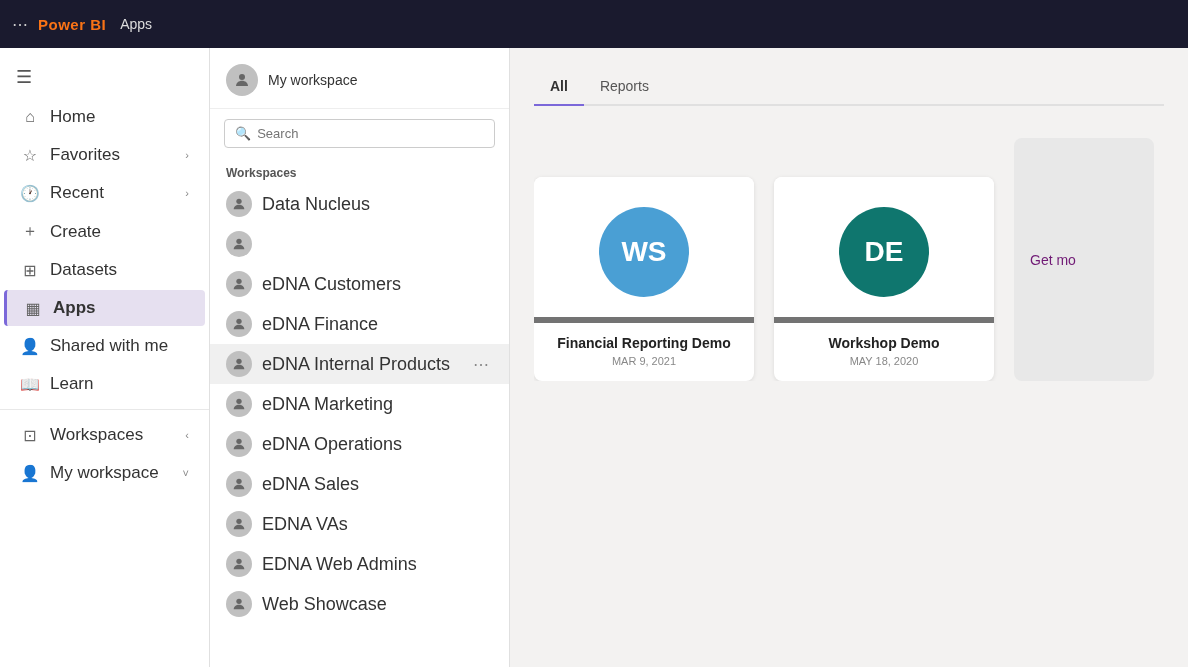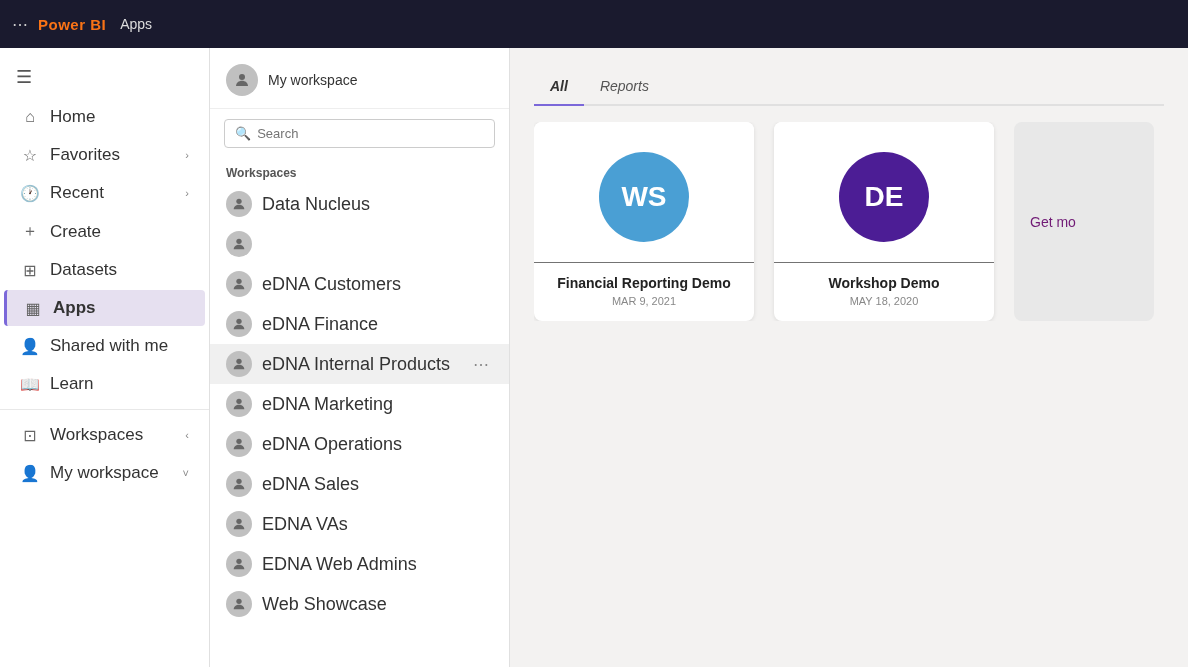--- a/index.html
+++ b/index.html
@@ -133,22 +133,21 @@
       overflow-y: auto;
       overflow-x: hidden;
       padding: 0;
     }
     .content-inner {
       padding: 20px 24px;
     }
     .tabs-bar {
       display: flex;
       border-bottom: 2px solid #e0e0e0;
-      margin-bottom: 16px;
-      font-style: italic;
+      margin-bottom: 32px;
     }
     .tab {
       padding: 10px 16px;
       font-size: 14px;
       color: #555;
       cursor: pointer;
       border-bottom: 2px solid transparent;
       margin-bottom: -2px;
     }
     .tab.active {
@@ -165,37 +164,38 @@
       overflow: hidden;
     }
     .card {
       background: #fff;
       border-radius: 8px;
       width: 220px;
       flex-shrink: 0;
       box-shadow: 0 1px 4px rgba(0,0,0,0.1);
       overflow: hidden;
       cursor: pointer;
+      margin-top: 39px;
     }
     .card-avatar-area {
       display: flex;
       justify-content: center;
       align-items: center;
       padding: 30px 0 20px;
       background: #fff;
     }
     .card-avatar {
       width: 90px; height: 90px; border-radius: 50%;
       display: flex; align-items: center; justify-content: center;
       font-size: 28px; font-weight: 700; color: #fff;
     }
     .card-info {
       padding: 12px 12px 14px;
       text-align: center;
-      border-top: 1px solid #737373;
+      border-top: 6px solid #737373;
     }
     .card-title { font-size: 14px; font-weight: 600; color: #222; margin-bottom: 4px; }
     .card-date { font-size: 11px; color: #888; text-transform: uppercase; }
     .card-partial {
       background: #e8e8e8;
       border-radius: 8px;
       width: 140px;
       flex-shrink: 0;
       display: flex;
       align-items: center;
@@ -412,21 +412,21 @@
       <div class="card-avatar-area">
         <div class="card-avatar" style="background:#4a9fd4">WS</div>
       </div>
       <div class="card-info">
         <div class="card-title">Financial Reporting Demo</div>
         <div class="card-date">MAR 9, 2021</div>
       </div>
     </div>
           <div class="card">
       <div class="card-avatar-area">
-        <div class="card-avatar" style="background:#4c1d95">DE</div>
+        <div class="card-avatar" style="background:#0f766e">DE</div>
       </div>
       <div class="card-info">
         <div class="card-title">Workshop Demo</div>
         <div class="card-date">MAY 18, 2020</div>
       </div>
     </div>
           <div class="card-partial">
             <span class="card-partial-text">Get mo</span>
           </div>
         </div>

